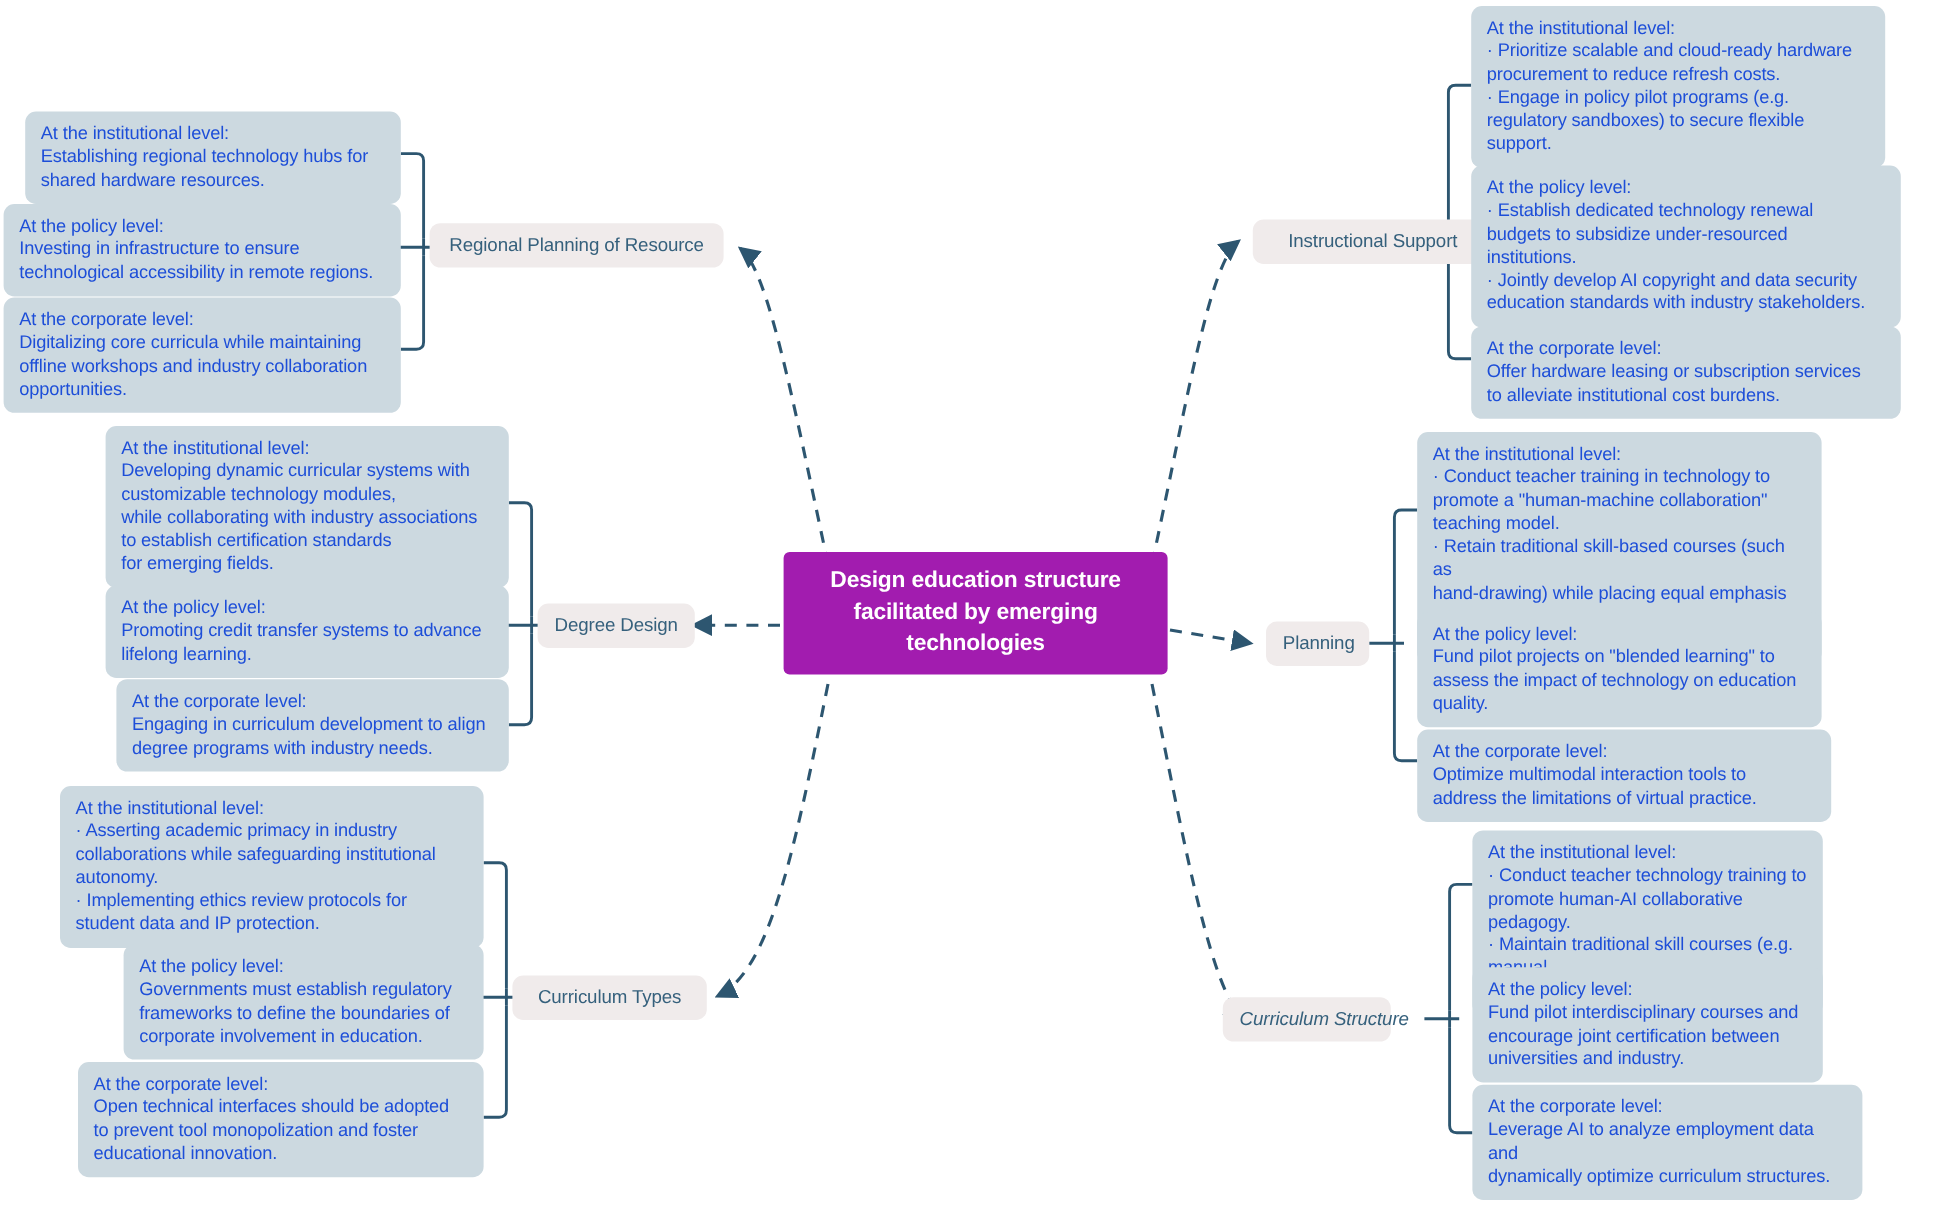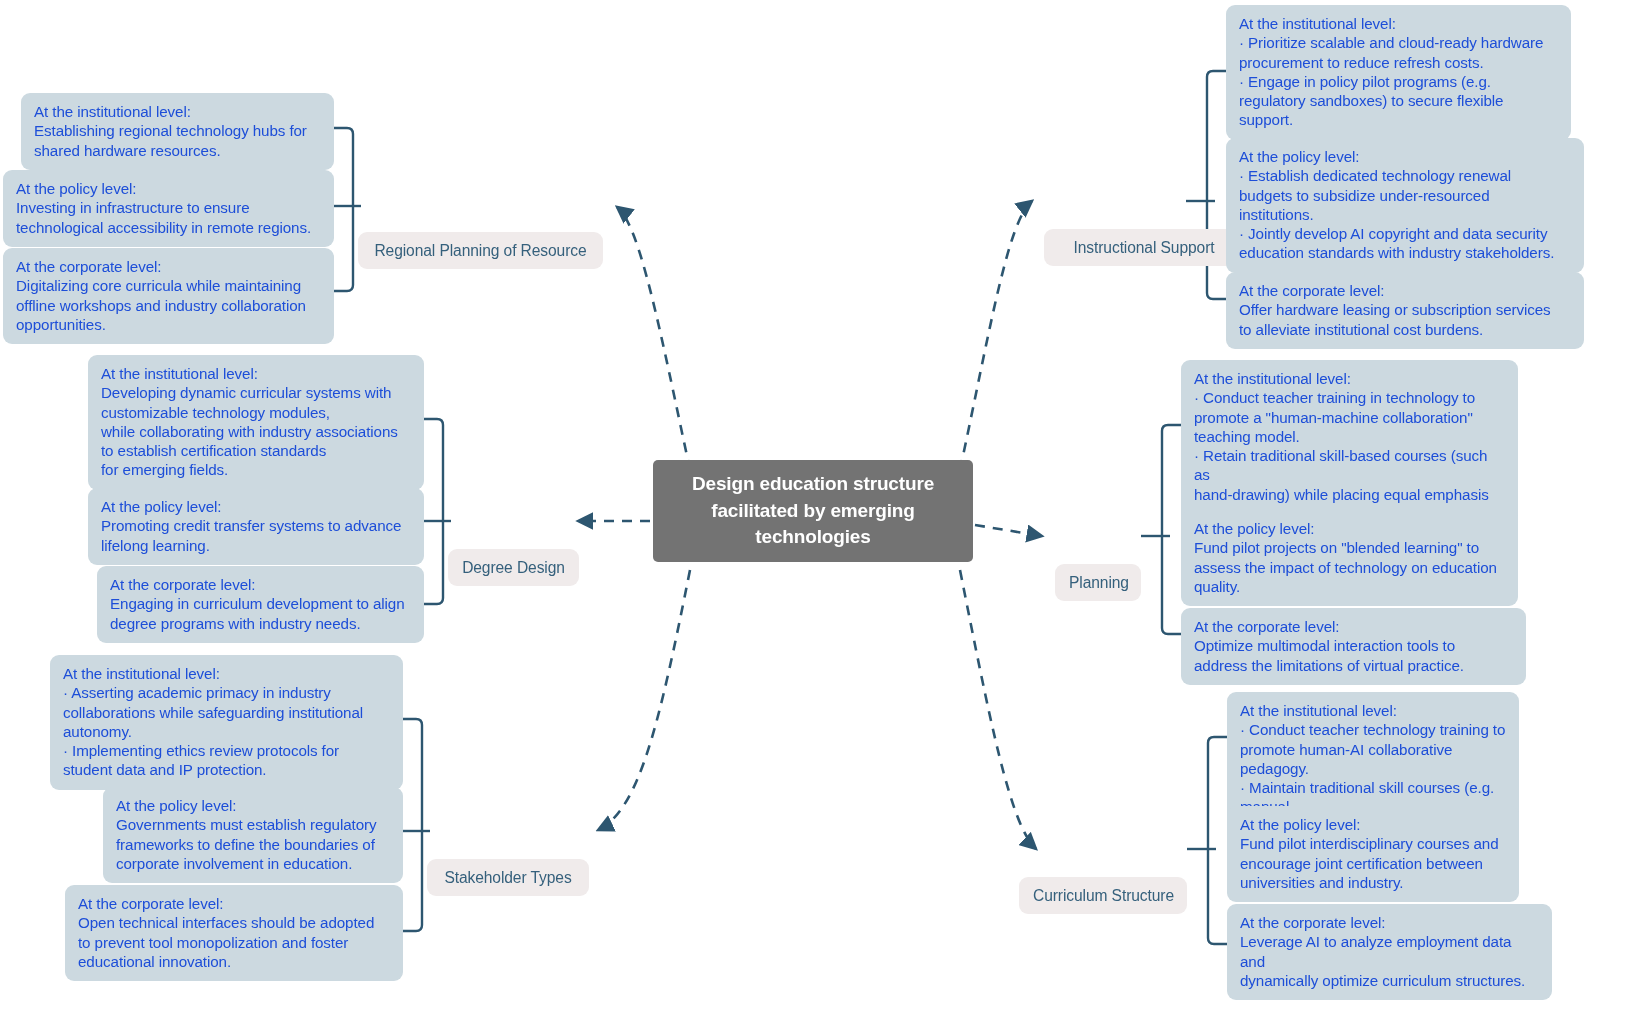--- a/index.html
+++ b/index.html
@@ -37,26 +37,25 @@
     box-sizing:border-box;
     background:#f0ebeb;
     color:#35607c;
     border-radius:9px;
     padding:9px 14px;
     font-size:15.6px;
     line-height:1.25;
     letter-spacing:-0.1px;
     text-align:center;
     white-space:nowrap;
-    margin-top:46px;
   }
   .center-node{
     position:absolute;
     box-sizing:border-box;
-    background:#737373;
+    background:#a21caf;
     color:#ffffff;
     border-radius:5px;
     font-size:19px;
     line-height:1.42;
     font-weight:600;
     letter-spacing:-0.15px;
     display:flex;
     align-items:center;
     justify-content:center;
     text-align:center;
@@ -134,21 +133,21 @@
 while collaborating with industry associations
 to establish certification standards
 for emerging fields.</div>
   <div class="leaf" style="left:88px; top:488px; width:336px;">At the policy level:
 Promoting credit transfer systems to advance
 lifelong learning.</div>
   <div class="leaf" style="left:97px; top:566px; width:327px;">At the corporate level:
 Engaging in curriculum development to align
 degree programs with industry needs.</div>
 
-  <div class="branch" style="left:427px; top:813px; width:162px;">Stakeholder Types</div>
+  <div class="branch" style="left:427px; top:813px; width:162px;">Curriculum Types</div>
 
   <div class="leaf" style="left:50px; top:655px; width:353px;">At the institutional level:
 · Asserting academic primacy in industry
 collaborations while safeguarding institutional
 autonomy.
 · Implementing ethics review protocols for
 student data and IP protection.</div>
   <div class="leaf" style="left:103px; top:787px; width:300px;">At the policy level:
 Governments must establish regulatory
 frameworks to define the boundaries of
@@ -186,21 +185,21 @@
 hand-drawing) while placing equal emphasis on
 technological tools.</div>
   <div class="leaf" style="left:1181px; top:510px; width:337px;">At the policy level:
 Fund pilot projects on "blended learning" to
 assess the impact of technology on education
 quality.</div>
   <div class="leaf" style="left:1181px; top:608px; width:345px;">At the corporate level:
 Optimize multimodal interaction tools to
 address the limitations of virtual practice.</div>
 
-  <div class="branch" style="left:1019px; top:831px; width:168px;">Curriculum Structure</div>
+  <div class="branch" style="left:1019px; top:831px; width:140px;font-style:italic;">Curriculum Structure</div>
 
   <div class="leaf" style="left:1227px; top:692px; width:292px;">At the institutional level:
 · Conduct teacher technology training to
 promote human-AI collaborative pedagogy.
 · Maintain traditional skill courses (e.g. manual
 sketching) alongside digital tools.</div>
   <div class="leaf" style="left:1227px; top:806px; width:292px;">At the policy level:
 Fund pilot interdisciplinary courses and
 encourage joint certification between
 universities and industry.</div>

